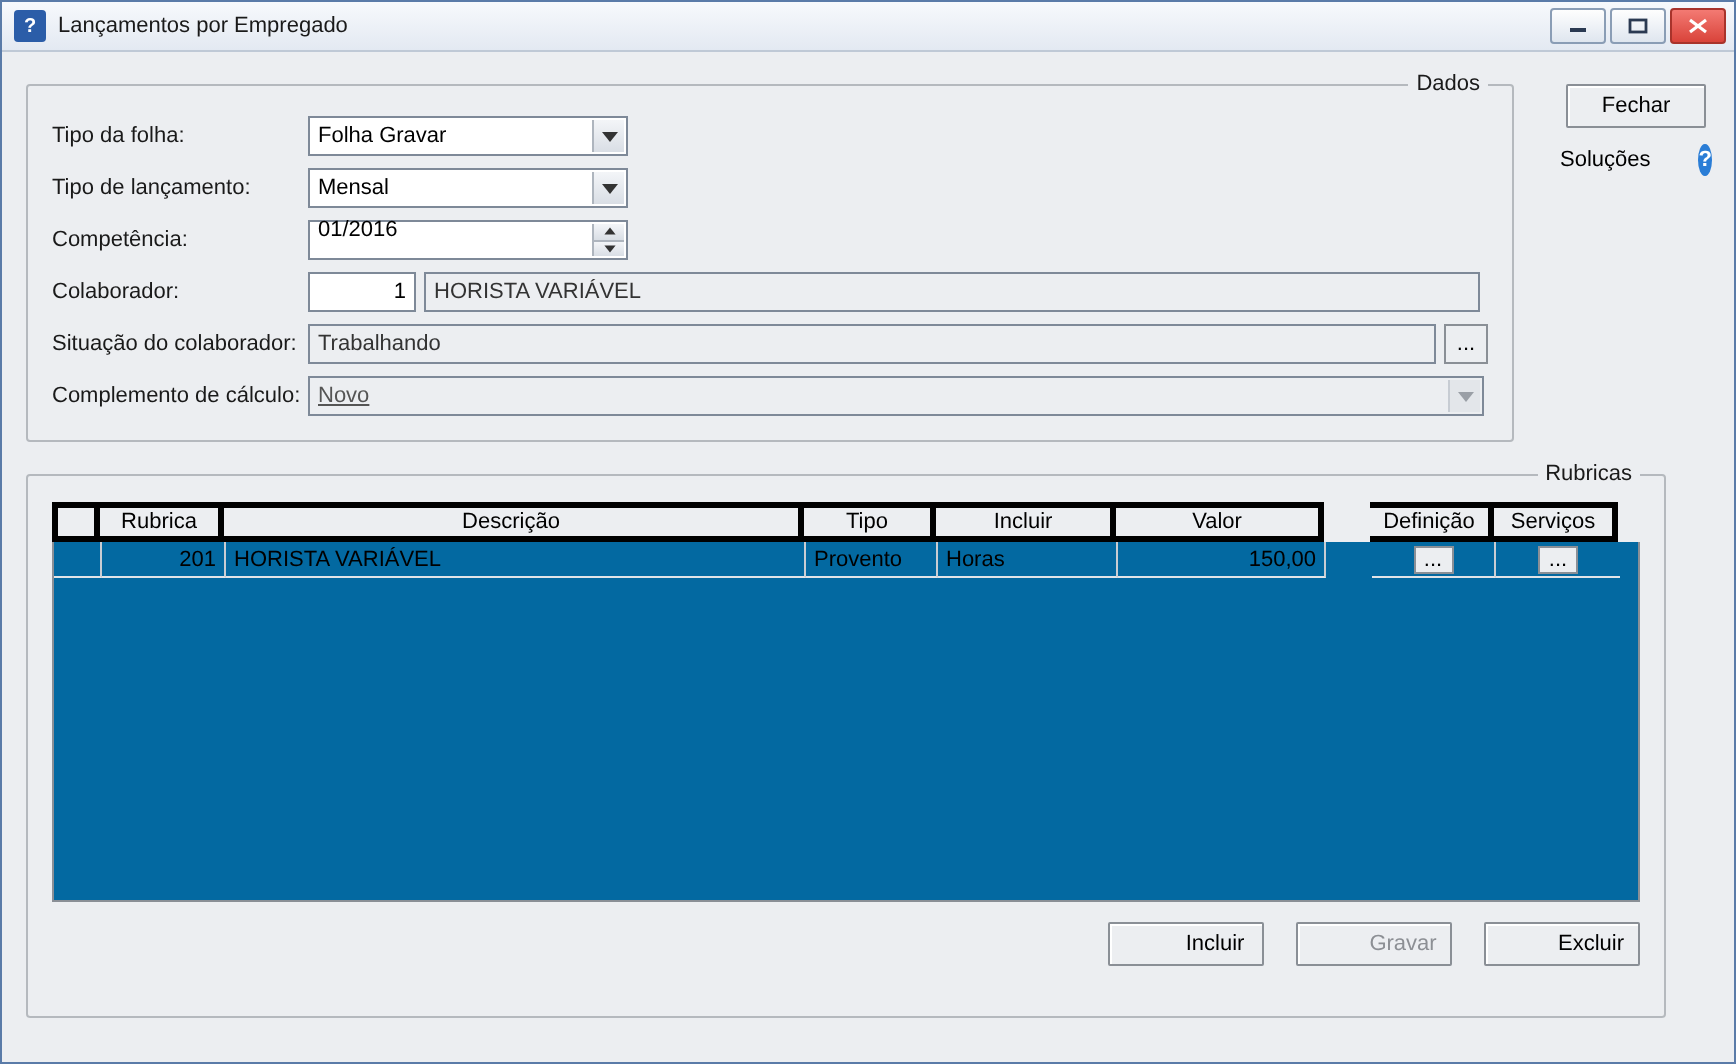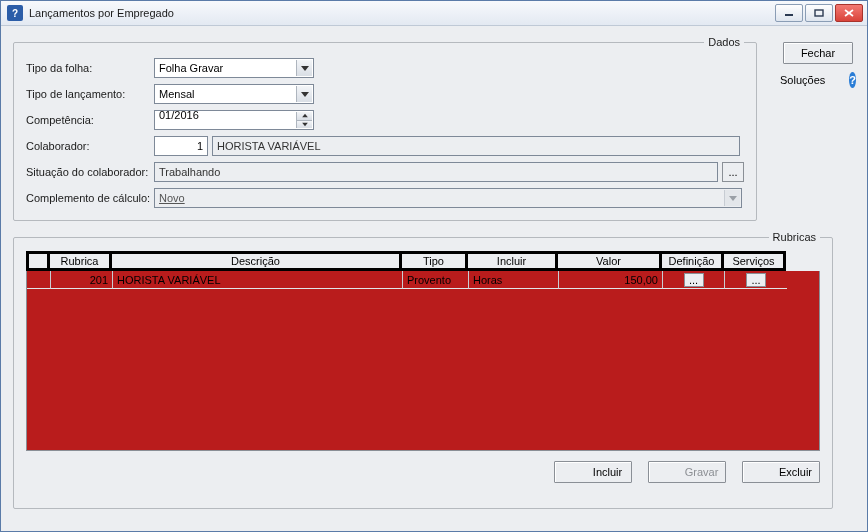--- a/index.html
+++ b/index.html
@@ -213,40 +213,40 @@
     border: 3px solid #000000;
     background: #eceef1;
     height: 20px;
     display: flex; align-items: center; justify-content: center;
     font-weight: normal;
   }
   .grid-head .th + .th { border-left: none; }
   .grid-body {
     border: 1px solid #8a8f96;
     border-top: none;
-    background: #b91c1c;
+    background: #0369a1;
     flex: 1;
     overflow: hidden;
   }
   .grid-row { height: 18px; }
   .grid-row .td {
     border-right: 1px solid #c9cdd3;
     border-bottom: 1px solid #e1e4e8;
     padding: 0 4px;
     display: flex; align-items: center;
     overflow: hidden;
     white-space: nowrap;
   }
   .col-sel   { width: 24px; }
   .col-rub   { width: 62px; }
   .col-desc  { width: 290px; }
   .col-tipo  { width: 66px; }
   .col-unid  { width: 90px; }
   .col-valor { width: 104px; }
-  .col-def   { width: 62px; }
+  .col-def   { width: 62px; margin-left: 23px; }
   .col-serv  { width: 62px; }
   .td.col-rub, .td.col-valor { justify-content: flex-end; }
   .cell-dots {
     width: 20px; height: 14px;
     border: 1px solid #8a8f96;
     background: #eceef1;
     display: flex; align-items: center; justify-content: center;
     margin: 0 auto;
     cursor: pointer;
   }

